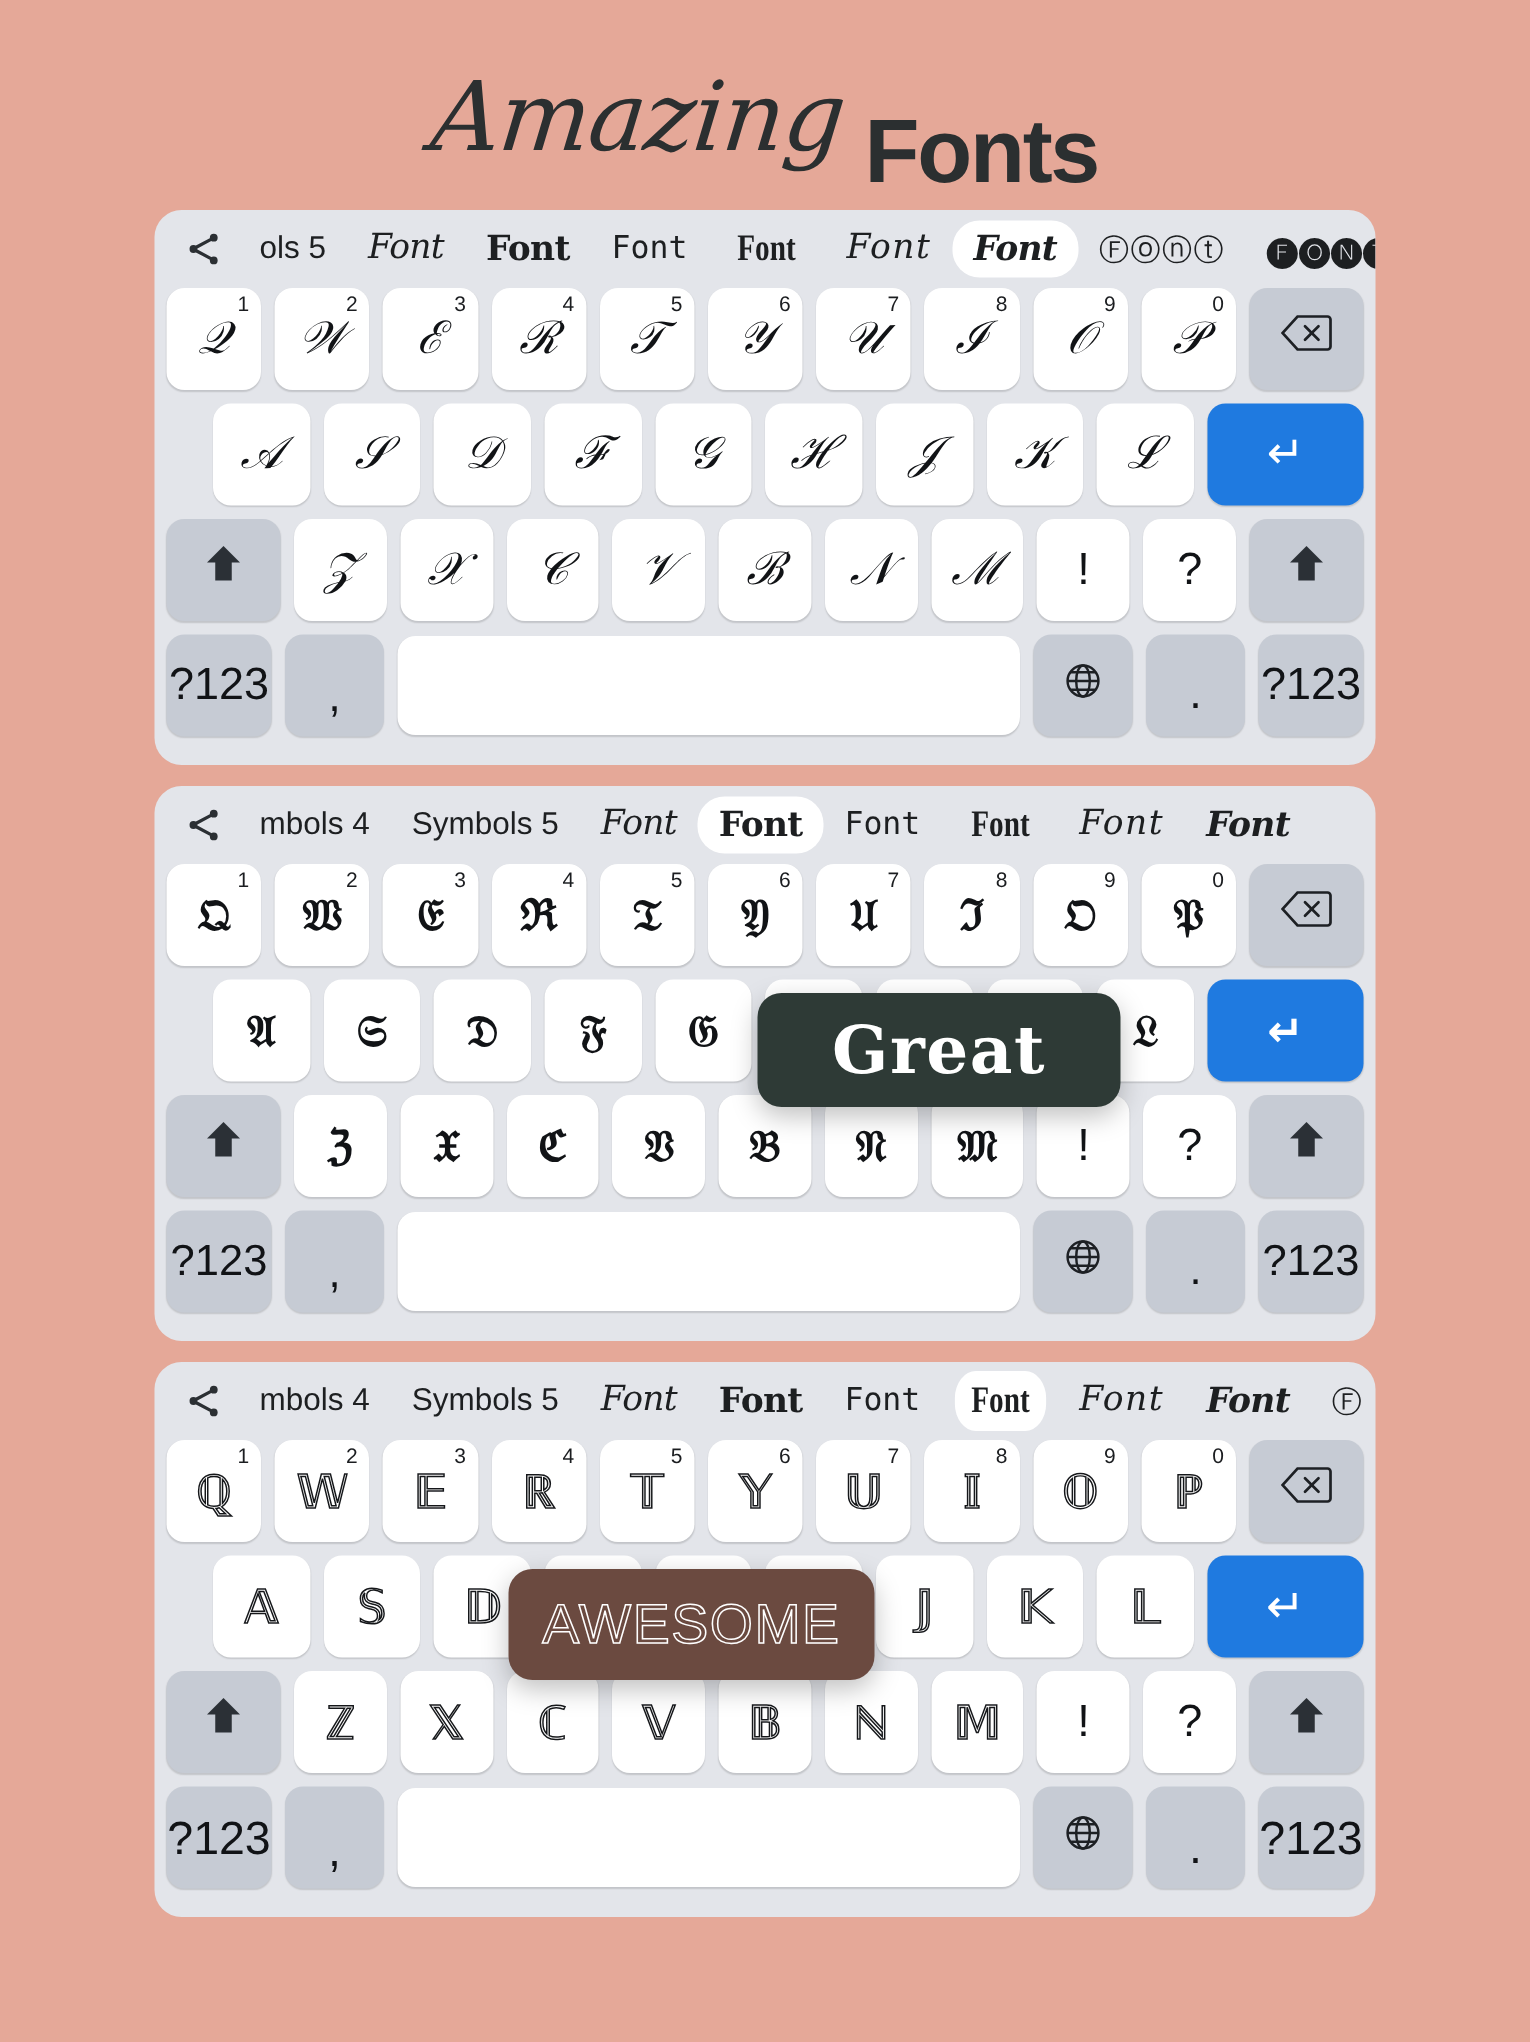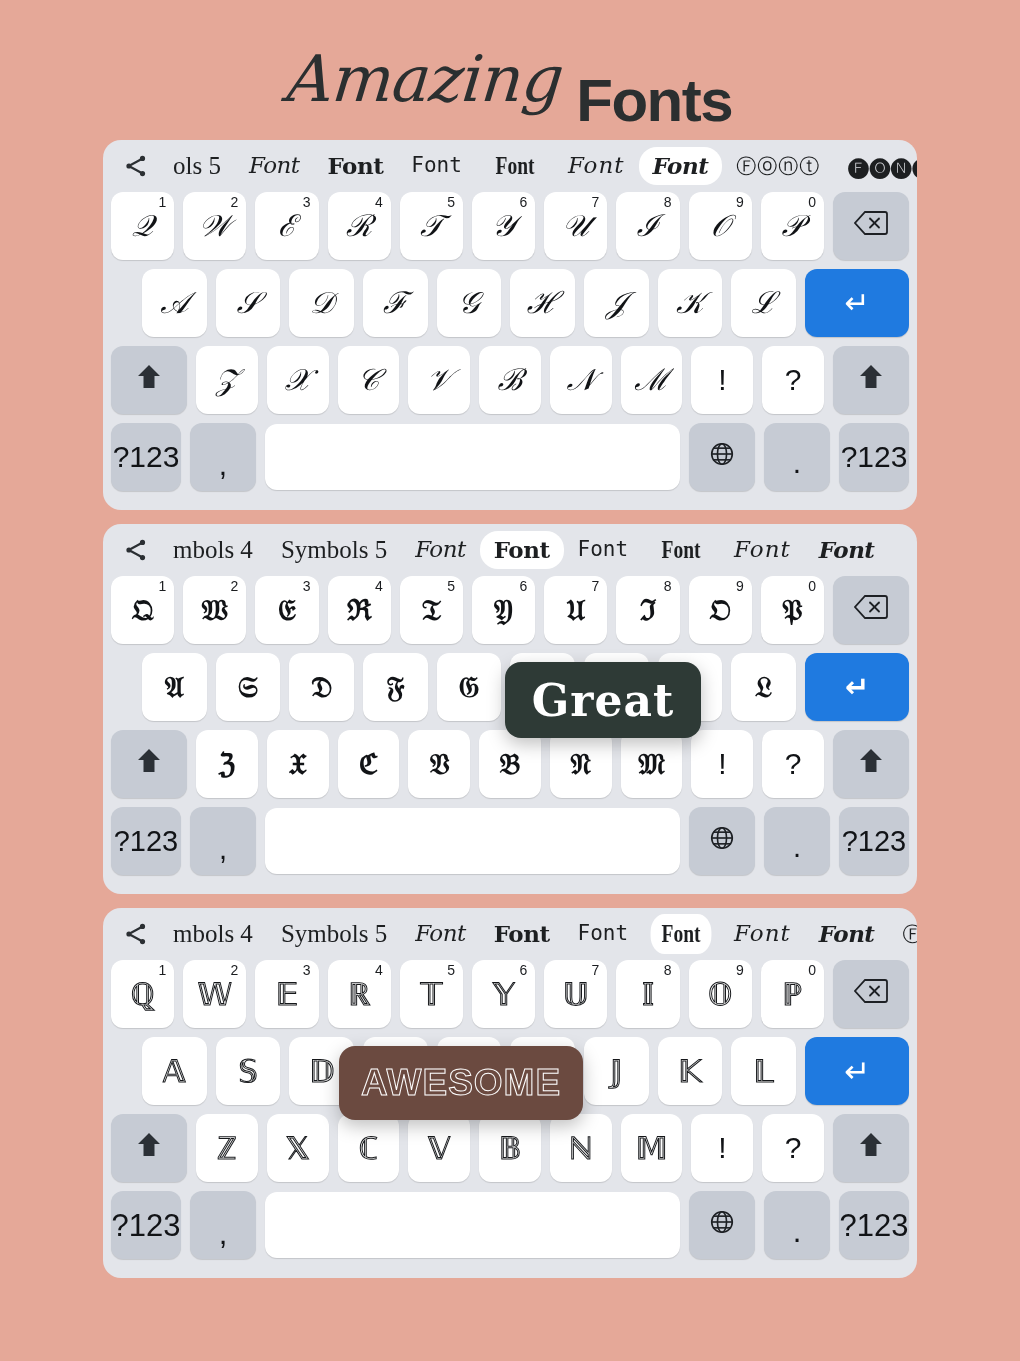--- a/index.html
+++ b/index.html
@@ -81,21 +81,21 @@
   }
   
   .f-blackthin { font-family:"DejaVu Serif", serif; font-weight:400; font-style:italic; letter-spacing:-0.5px; }
   .f-blackbold { font-family:"DejaVu Serif", serif; font-weight:bold; letter-spacing:-0.5px; }
   .f-mono      { font-family:"DejaVu Sans Mono", monospace; font-size:21px; }
   .f-cond      { font-family:"Liberation Serif", serif; font-weight:bold; transform:scaleX(.78); display:inline-block; font-size:25px;}
   .f-script1   { font-family:"DejaVu Serif", serif; font-style:italic; letter-spacing:1px; }
   .f-script2   { font-family:"DejaVu Serif", serif; font-style:italic; font-weight:bold; letter-spacing:-.5px;}
   .f-circ      { font-family:"DejaVu Sans", sans-serif; font-size:20px; letter-spacing:1px;}
   .f-negcirc   { font-family:"DejaVu Sans", sans-serif; font-weight:bold; font-size:20px; letter-spacing:1px;}
-  .f-plain     { font-family:Liberation Serif, serif; font-size:25px; }
+  .f-plain     { font-family:Liberation Sans, sans-serif; font-size:21px; }
 
   
   .row {
     display: flex;
     align-items: center;
     justify-content: center;
     gap: 9px;
     padding: 0 8px;
     margin-bottom: 9px;
     position: relative;
@@ -173,21 +173,21 @@
     width: 248px; height: 76px;
     font-family: "DejaVu Serif", serif;
     font-style: italic;
     font-weight: bold;
     font-size: 40px;
     letter-spacing: 3px;
   }
   .tt-great {
     background: #2e3a36;
     left: 402px; top: 138px;
-    width: 196px; height: 76px;
+    width: 242px; height: 76px;
     font-family: "DejaVu Serif", serif;
     font-weight: bold;
     font-size: 44px;
     letter-spacing: 1px;
   }
   .tt-awesome {
     background: #6b4a40;
     left: 236px; top: 138px;
     width: 244px; height: 74px;
     font-family: "Liberation Sans", sans-serif;
@@ -699,15 +699,15 @@
               <line x1="4" y1="17.4" x2="20" y2="17.4"></line>
             </svg></span>
         </div>
         <div class="key period">
           <span class="gl" style="font-family: &quot;Liberation Sans&quot;, sans-serif; font-style: normal; -webkit-text-stroke: 0px; color: rgb(17, 19, 22); font-weight: 400; transform: translateY(6px);">.</span>
         </div>
         <div class="key sym">
           <span class="gl" style="font-family: &quot;Liberation Sans&quot;, sans-serif; font-style: normal; -webkit-text-stroke: 0px; color: rgb(17, 19, 22); font-weight: 400;">?123</span>
         </div>
       </div>
-      <div class="tooltip tt-awesome" style="background: rgb(107, 74, 64); color: rgb(107, 74, 64); font-weight: bold;">AWESOME</div>
+      <div class="tooltip tt-awesome" style="background: rgb(107, 74, 64); color: rgb(107, 74, 64);">AWESOME</div>
     </div>
   </div>
 
 </body></html>

